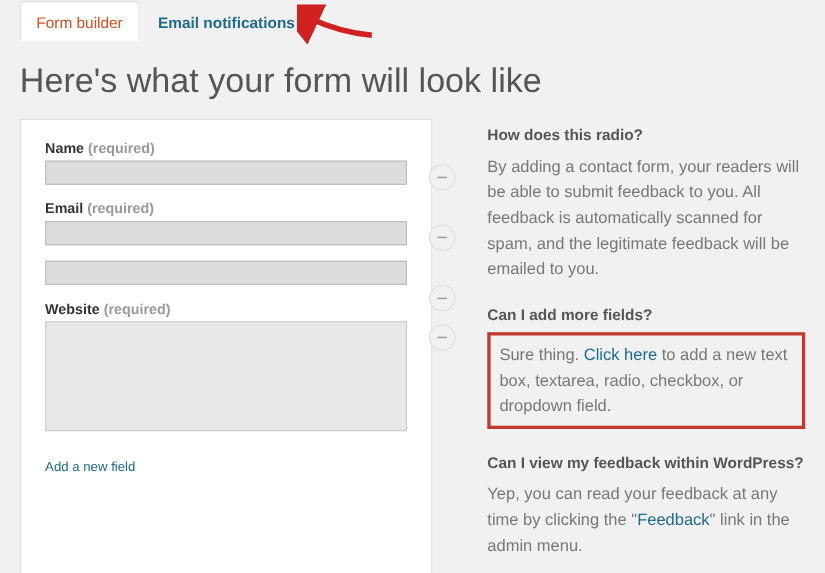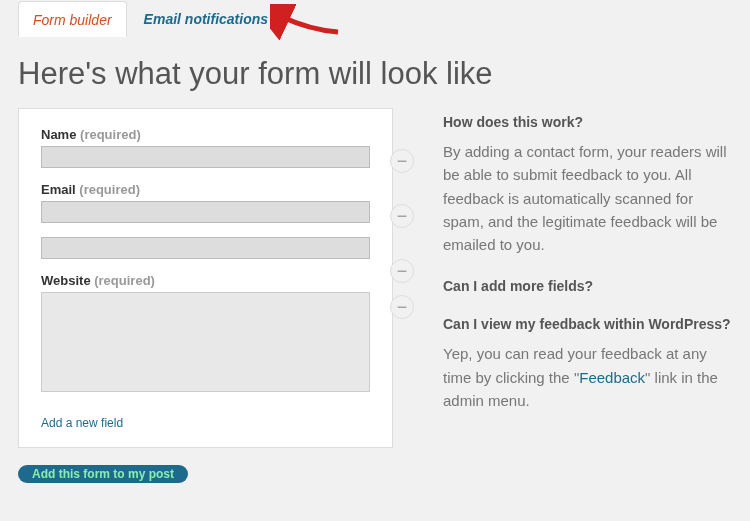--- a/index.html
+++ b/index.html
@@ -5,24 +5,23 @@
     * { box-sizing: border-box; margin: 0; padding: 0; }
     body {
       font-family: "Helvetica Neue", Helvetica, Arial, sans-serif;
       background: #f1f1f1;
       width: 750px;
       height: 521px;
       overflow: hidden;
     }
     .tabs {
       display: flex;
-      align-items: flex-start;
+      align-items: flex-end;
       padding: 0 0 0 18px;
       position: relative;
-      font-style: italic;
     }
     .tab {
       padding: 10px 14px 8px;
       font-size: 14px;
       cursor: pointer;
       border: 1px solid #ddd;
       border-bottom: none;
       border-top-left-radius: 4px;
       border-top-right-radius: 4px;
       background: #fff;
@@ -218,26 +217,31 @@
       </label>
       <textarea class="textarea-input" style=""></textarea>
       <div class="minus-btn" style="top:22px">−</div>
     </div>
 
     <a class="add-link">Add a new field</a>
   </div>
 
   <div class="sidebar">
     <div class="side-section">
-      <div class="side-heading">How does this work?</div>
+      <div class="side-heading">How does this radio?</div>
       <div class="side-text">By adding a contact form, your readers will be able to submit feedback to you. All feedback is automatically scanned for spam, and the legitimate feedback will be emailed to you.</div>
     </div>
 
     <div class="side-section">
       <div class="side-heading">Can I add more fields?</div>
+      <div class="highlight-box">
+        <div class="side-text">
+          <span>Sure thing. </span><span class="link">Click here</span><span> to add a new text box, textarea, radio, checkbox, or dropdown field.</span>
+        </div>
+      </div>
     </div>
 
     <div class="side-section">
       <div class="side-heading">Can I view my feedback within WordPress?</div>
       <div class="side-text">
         <span>Yep, you can read your feedback at any time by clicking the "</span><span class="link">Feedback</span><span>" link in the admin menu.</span>
       </div>
     </div>
   </div>
 </div>

